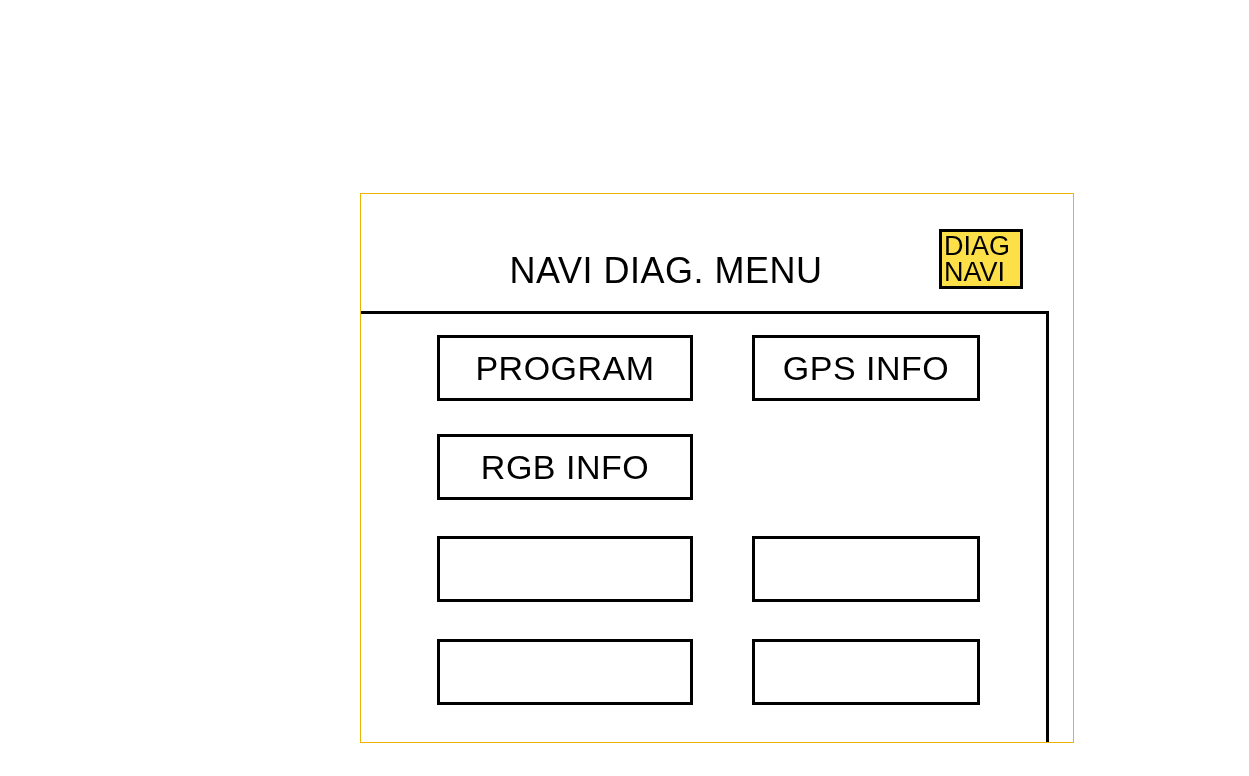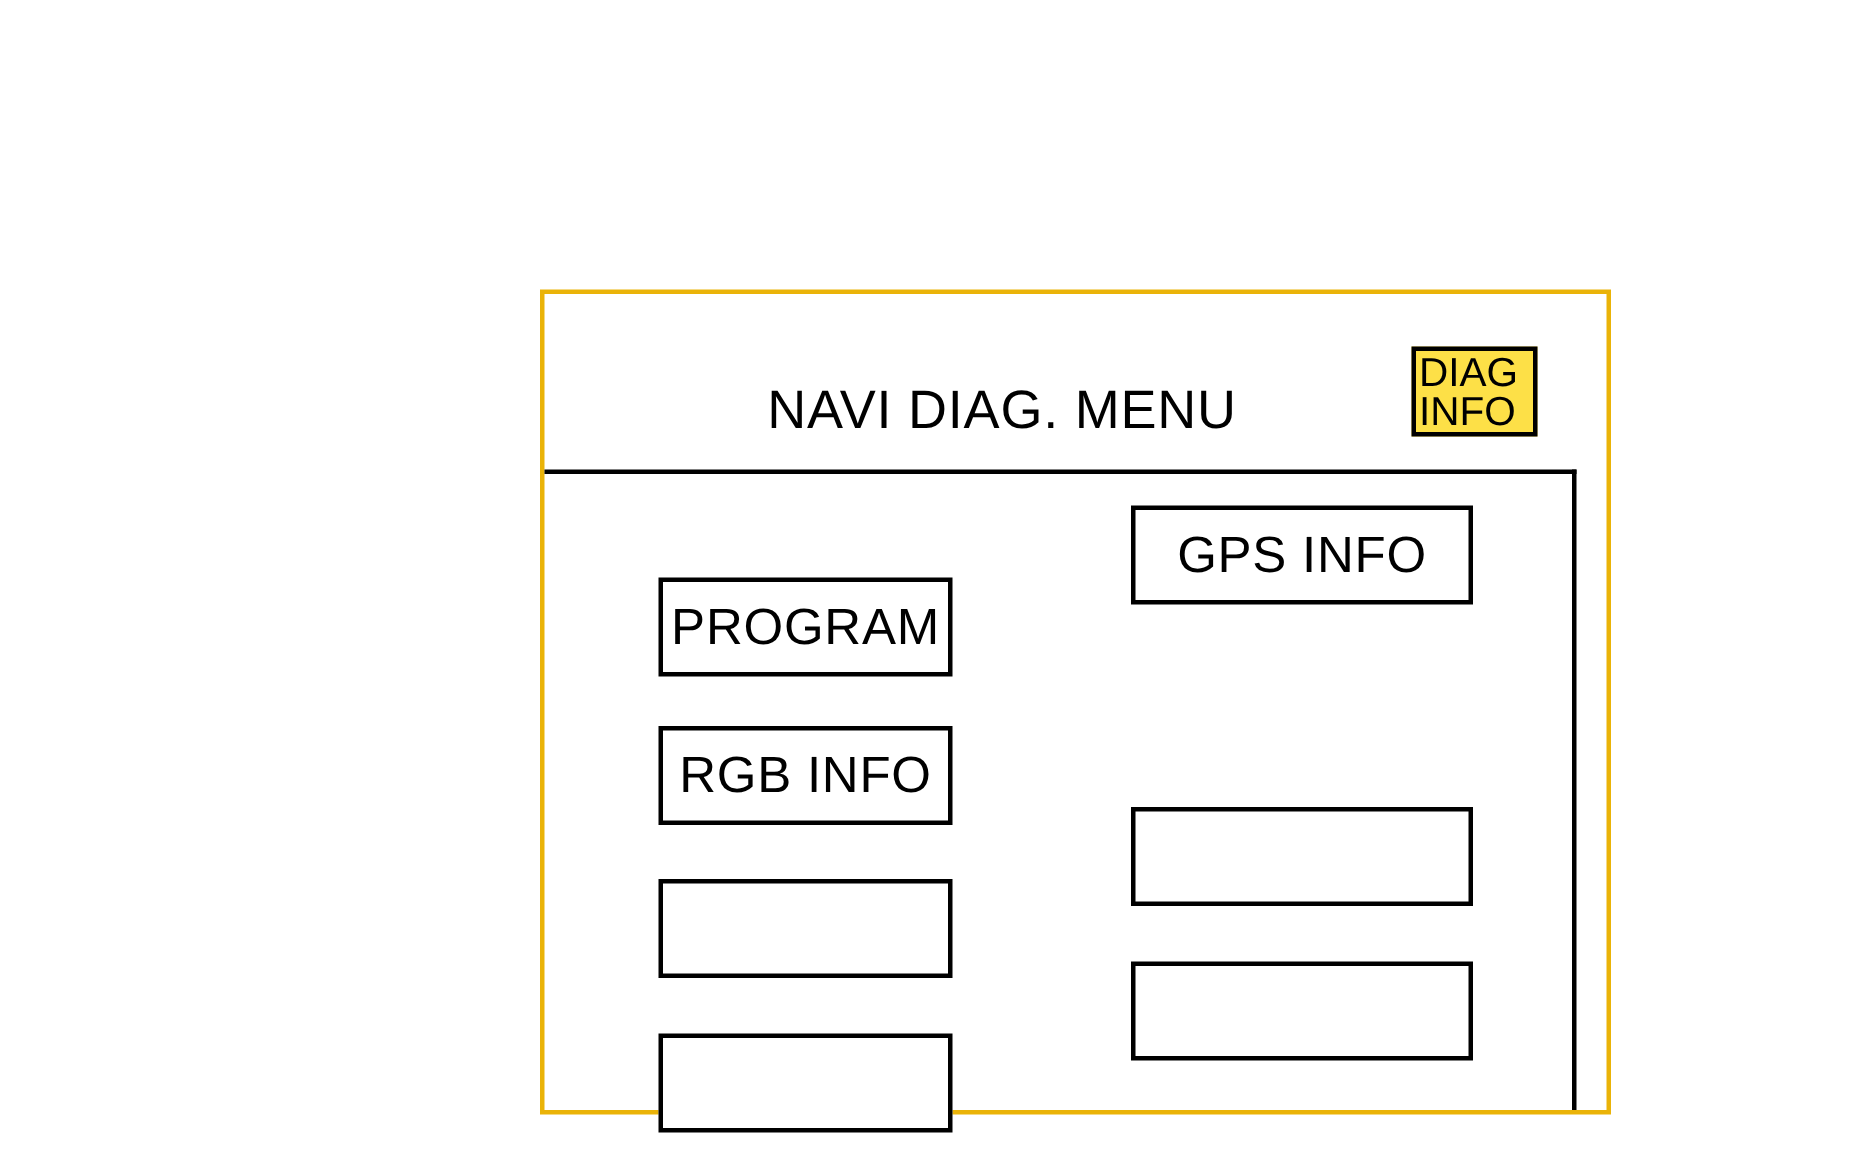--- a/index.html
+++ b/index.html
@@ -20,21 +20,21 @@
     background: #ffffff;
   }
 
   
   .screen {
     position: absolute;
     left: 360px;
     top: 193px;
     width: 714px;
     height: 550px;
-    border: 3px solid #eab308;
+    border: 1px solid #eab308;
     box-sizing: border-box;
     background: #ffffff;
   }
 
   
   .screen-title {
     position: absolute;
     left: 0;
     top: 57px;
     width: 610px;
@@ -96,38 +96,38 @@
     letter-spacing: 0.5px;
     display: flex;
     align-items: center;
     justify-content: center;
     padding: 0;
     margin: 0;
     border-radius: 0;
     cursor: pointer;
     white-space: nowrap;
   }
-  .col-left   { left: 76px;  width: 196px; margin-top: 48px; }
+  .col-left   { left: 76px;  width: 256px; }
   .col-right  { left: 391px; width: 228px; }
   .row-1 { top: 141px; height: 66px; }
   .row-2 { top: 240px; height: 66px; }
   .row-3 { top: 342px; height: 66px; }
   .row-4 { top: 445px; height: 66px; }
 </style>
 </head>
 <body>
 
 <div class="canvas">
   <div class="screen">
 
     <div class="screen-title">NAVI DIAG. MENU</div>
 
     <div class="diag-menu-btn">
       <span>DIAG</span>
-      <span>INFO</span>
+      <span>NAVI</span>
     </div>
 
     <div class="divider-h"></div>
     <div class="divider-v"></div>
 
     <button class="menu-btn col-left row-1">PROGRAM</button>
 
     <button class="menu-btn col-left row-2">RGB INFO</button>
 
     <button class="menu-btn col-right row-1">GPS INFO</button>

